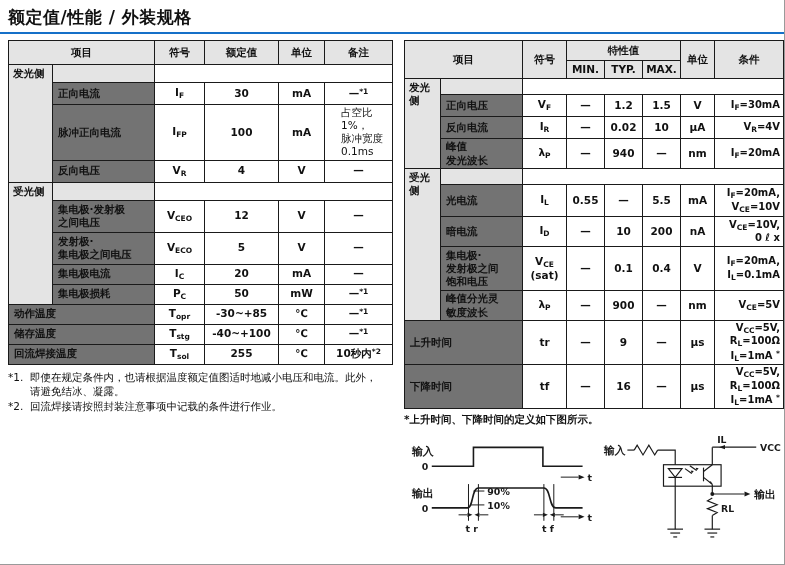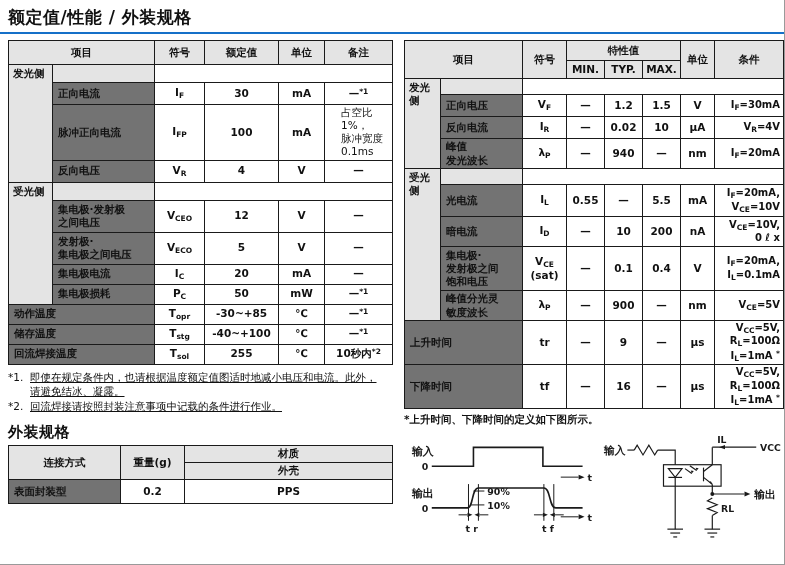--- a/index.html
+++ b/index.html
@@ -31,21 +31,21 @@
   td.val, td.unit { font-weight:bold; }
   td.note, td.cond { font-weight:bold; }
   td.left { text-align:left; padding-left:16px; font-weight:normal; }
   td.cond { text-align:right; padding-left:4px; font-size:10px; font-weight:bold; }
   sub { font-size:7.5px; vertical-align:-2px; letter-spacing:0; }
   sup { font-size:7.5px; vertical-align:3px; }
 
   .footnotes { margin-top:5px; font-size:10.5px; line-height:1.35; }
   .fn { display:flex; margin-bottom:1px; }
   .fn .mark { width:22px; flex:none; }
-  .fn .txt { flex:1; white-space:pre-line;text-decoration:underline; }
+  .fn .txt { flex:1; white-space:pre-line; }
   .fn1line { font-size:10.5px; margin-top:4px;font-weight:bold; }
 
   #pack-block { margin-top:10px; }
   #diagrams { display:flex; margin-top:8px; }
   svg text { font-family:"DejaVu Sans","Liberation Sans",sans-serif; }
 </style>
 </head>
 <body>
 
 <div id="page">
@@ -159,45 +159,20 @@
           <span class="mark">*1.</span>
           <span class="txt">即使在规定条件内，也请根据温度额定值图适时地减小电压和电流。此外，
 请避免结冰、凝露。</span>
         </div>
         <div class="fn">
           <span class="mark">*2.</span>
           <span class="txt">回流焊接请按照封装注意事项中记载的条件进行作业。</span>
         </div>
       </div>
 
-    <div id="pack-block">
-      <h2 class="sec-heading">外装规格</h2>
-      <table id="pack-table">
-        <colgroup>
-            <col style="width:112px">
-            <col style="width:64px">
-            <col style="width:208px">
-          </colgroup>
-        <tbody>
-            <tr style="height: 17px;">
-              <td class="th" rowspan="2">连接方式</td>
-              <td class="th" rowspan="2">重量(g)</td>
-              <td class="th">材质</td>
-            </tr>
-            <tr style="height: 17px;">
-              <td class="th">外壳</td>
-            </tr>
-            <tr style="height: 24px;">
-              <td class="item">表面封装型</td>
-              <td class="val">0.2</td>
-              <td class="val">PPS</td>
-            </tr>
-          </tbody>
-      </table>
-    </div>
   </div>
 
   <div class="col" id="right-col">
     <table id="char-table">
       <colgroup>
           <col style="width:36px">
           <col style="width:82px">
           <col style="width:44px">
           <col style="width:38px">
           <col style="width:38px">

